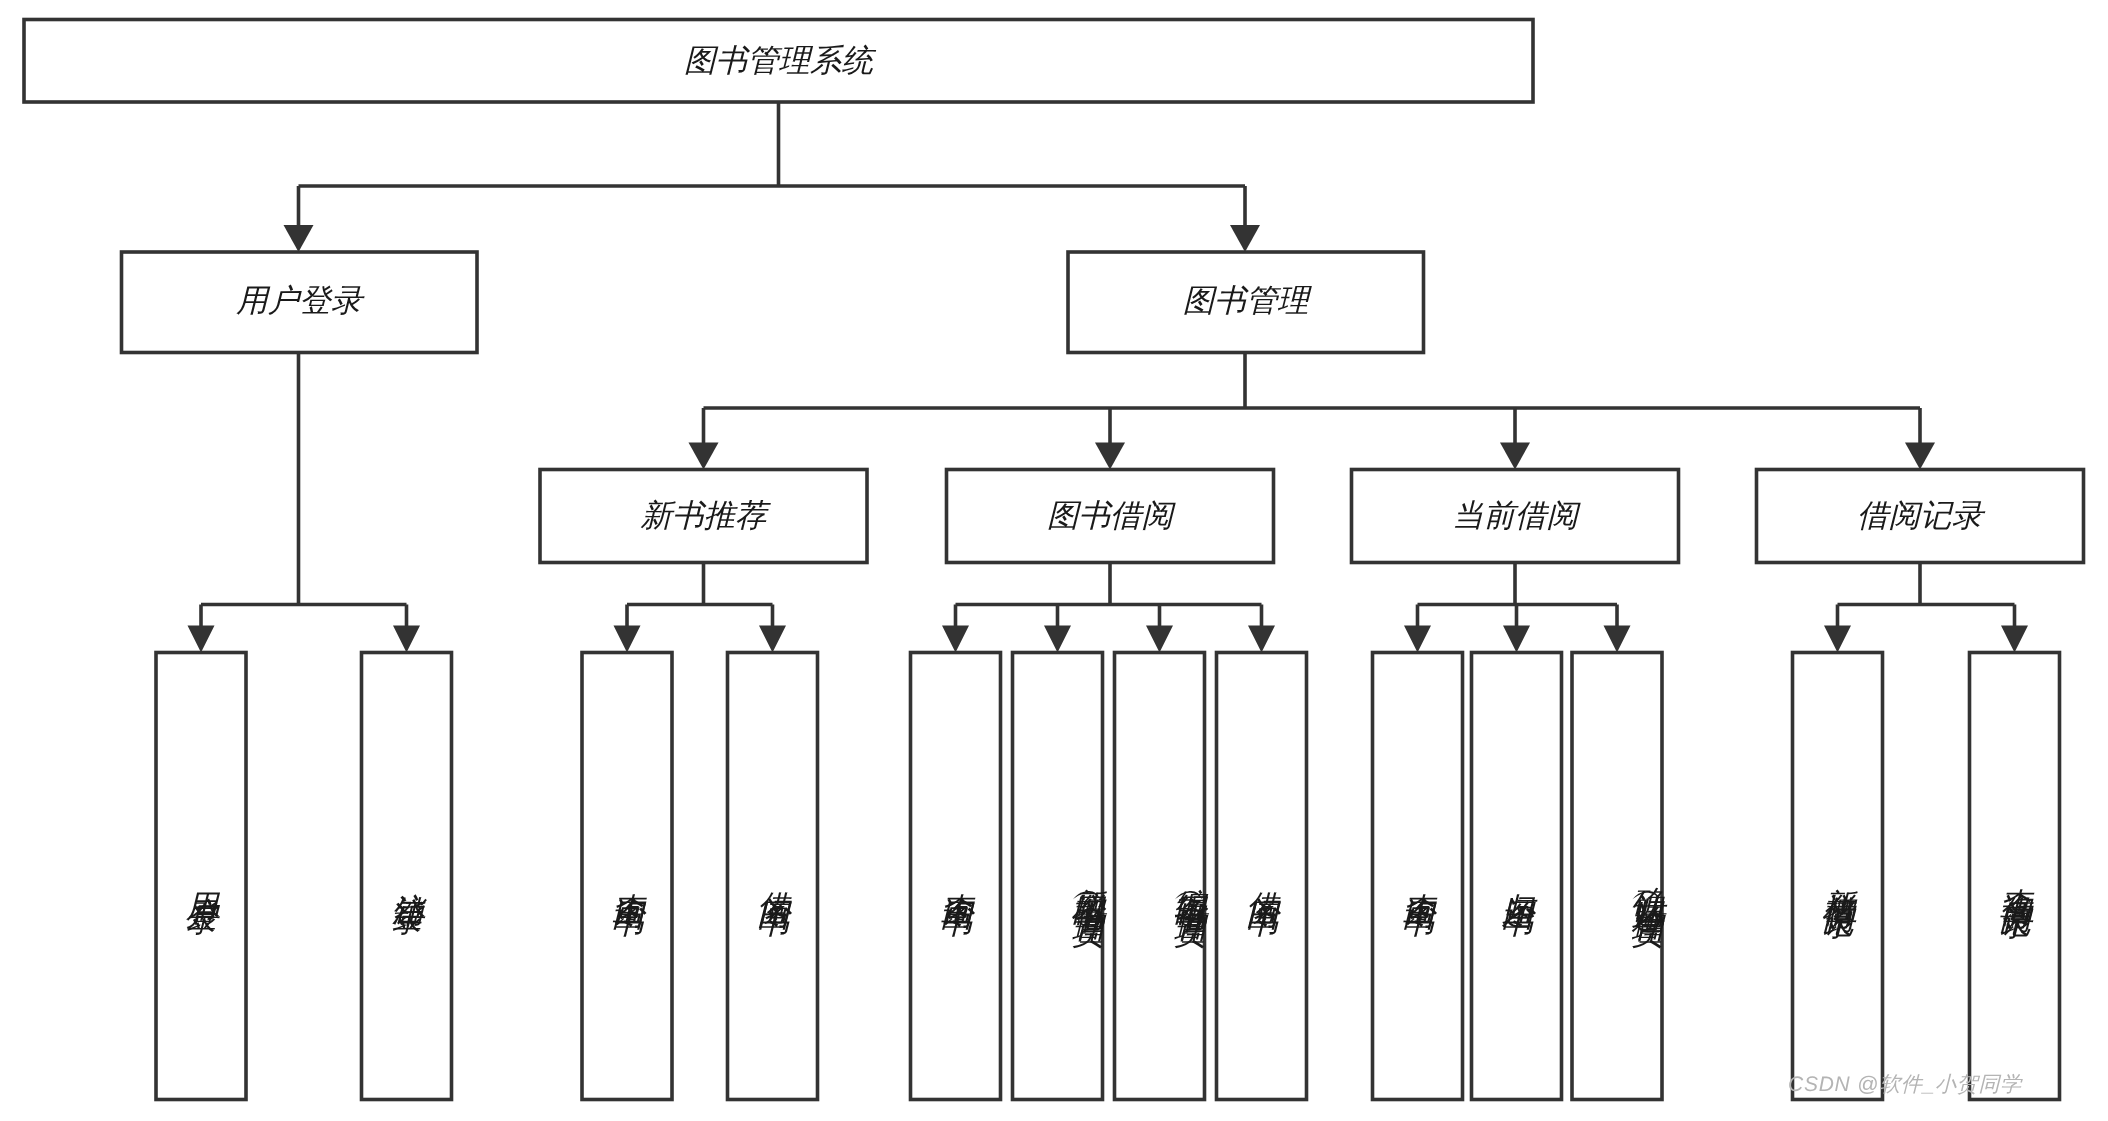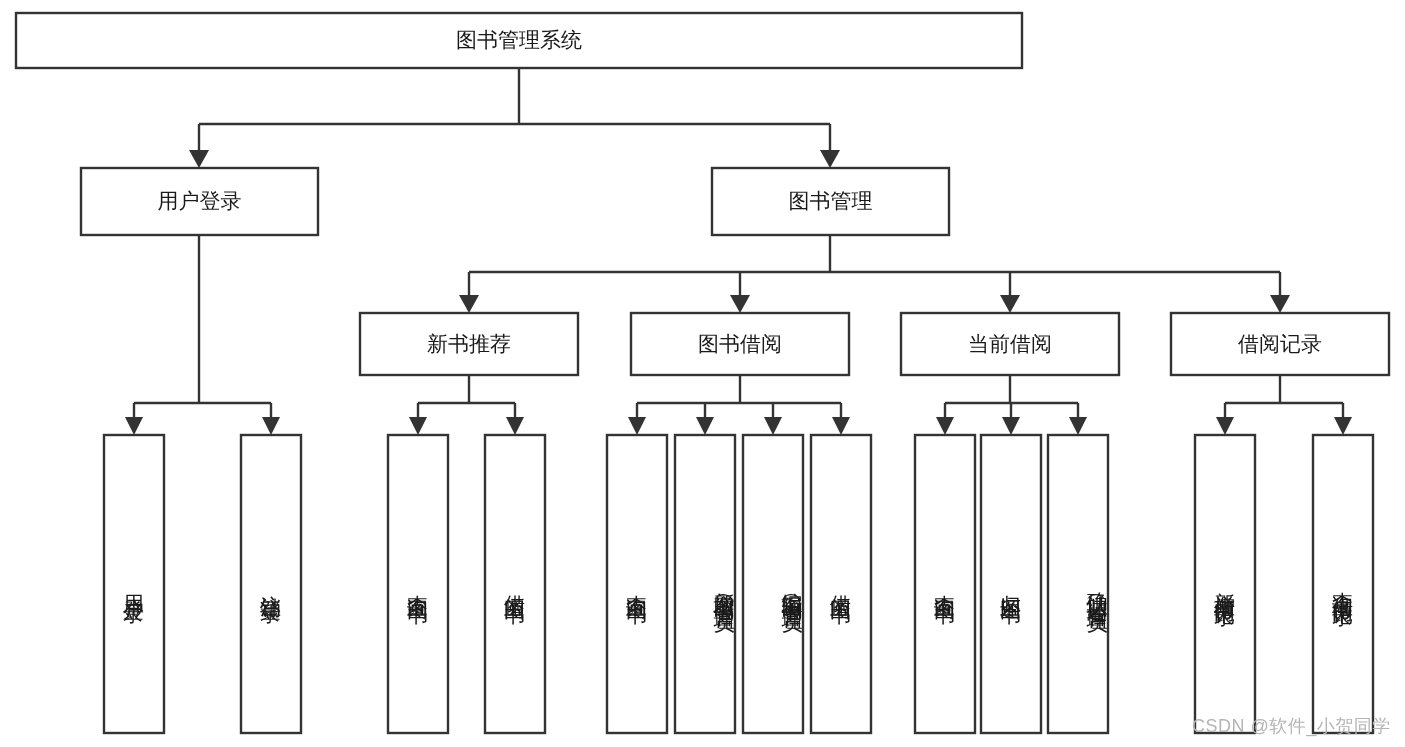--- a/index.html
+++ b/index.html
@@ -11,20 +11,21 @@
     width: 1405px;
     height: 747px;
     font-family: "Liberation Sans", "DejaVu Sans", sans-serif;
     overflow: hidden;
   }
   #diagram-root {
     position: relative;
     width: 1405px;
     height: 627px;
     background: #ffffff;
+    font-style: italic;
   }
   svg.diagram-svg {
     position: absolute;
     left: 0;
     top: 0;
     width: 1405px;
     height: 747px;
     display: block;
   }
   .node-box {
@@ -69,21 +70,21 @@
     display: flex;
     align-items: center;
     justify-content: center;
     text-align: center;
     white-space: nowrap;
     pointer-events: none;
   }
   .watermark {
     position: absolute;
     font-family: "Liberation Sans", "DejaVu Sans", sans-serif;
-    font-size: 18px;
+    font-size: 14px;
     color: #b4b4b4;
     white-space: nowrap;
     letter-spacing: 0.5px;
   }
 </style>
 </head>
 <body>
 
 <div id="diagram-root">
 

